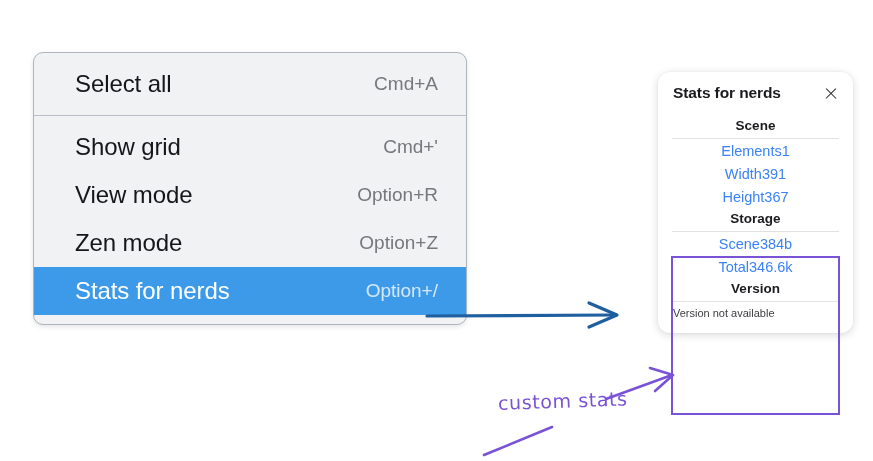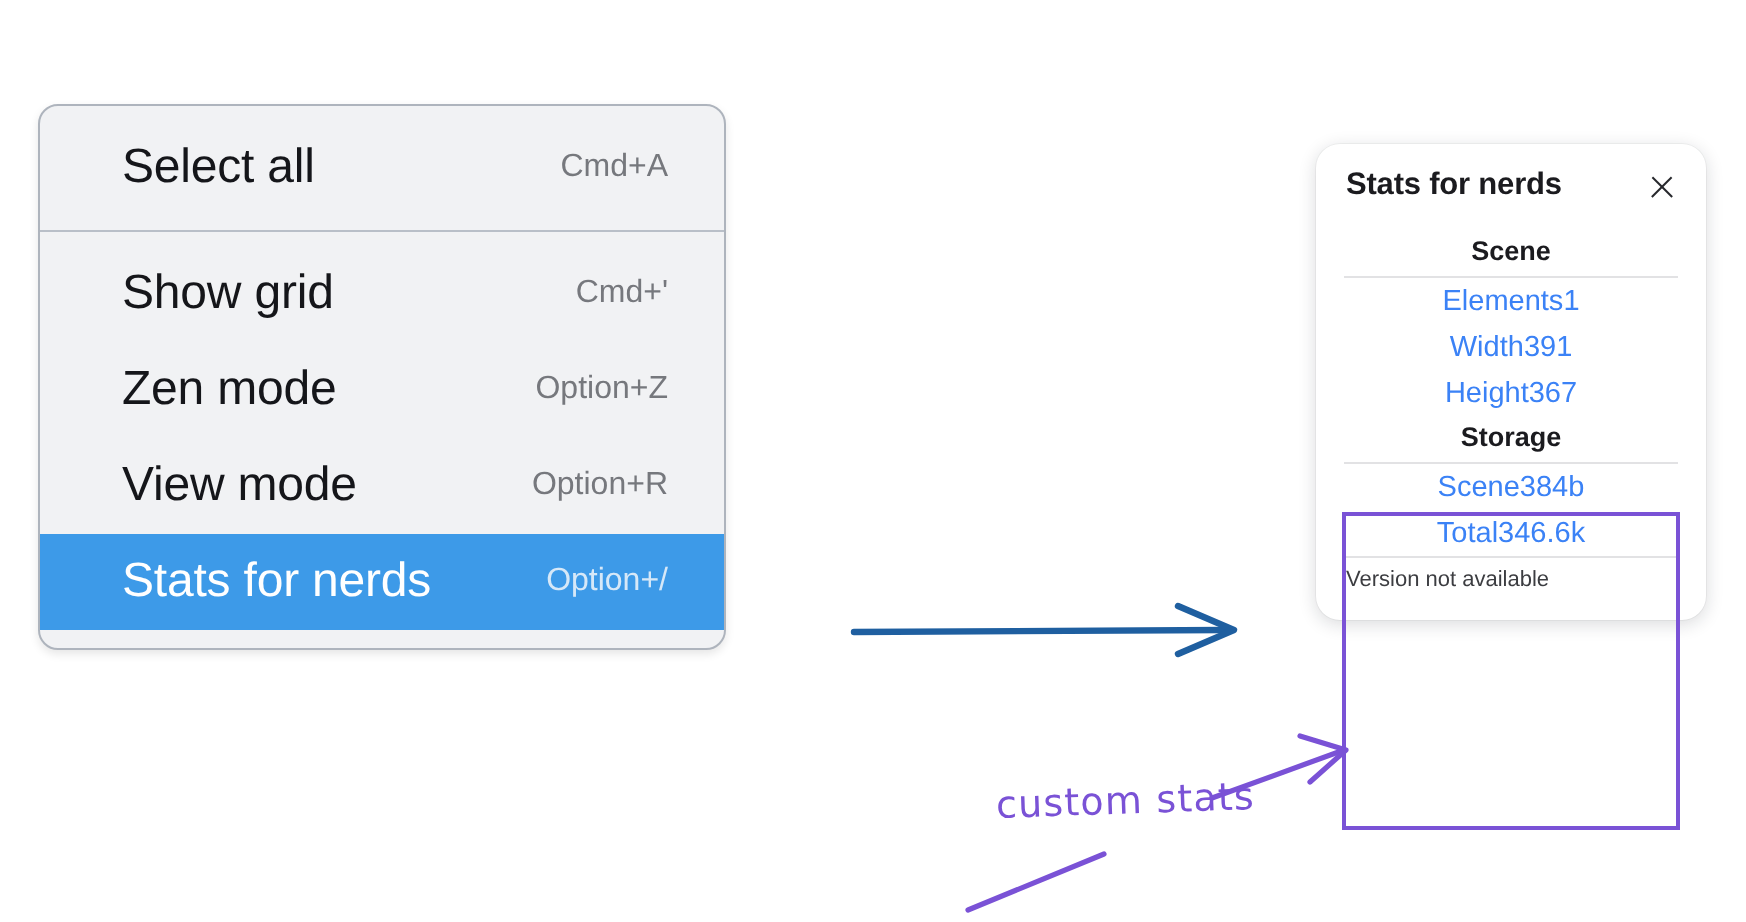--- a/index.html
+++ b/index.html
@@ -15,23 +15,23 @@
     position: relative;
   }
   .stage {
     position: absolute;
     inset: 0;
   }
 
   
   .context-menu {
     position: absolute;
-    left: 19px;
+    left: 33px;
     top: 52px;
-    width: 344px;
+    width: 434px;
     background: #f1f2f4;
     border: 1px solid #aeb4bd;
     border-radius: 10px;
     box-shadow: 0 2px 5px rgba(0,0,0,0.10);
     overflow: hidden;
     padding-top: 7px;
     padding-bottom: 9px;
     box-sizing: border-box;
   }
   .menu-group { display: block; }
@@ -49,21 +49,21 @@
     box-sizing: border-box;
     cursor: default;
   }
   .menu-item .label {
     font-size: 24px;
     color: #15161a;
     letter-spacing: -0.1px;
     white-space: nowrap;
   }
   .menu-item .shortcut {
-    font-size: 16px;
+    font-size: 19px;
     color: #76787d;
     white-space: nowrap;
   }
   .menu-item.selected {
     background: #3d9ae8;
   }
   .menu-item.selected .label { color: #ffffff; }
   .menu-item.selected .shortcut { color: #d6e8f8; margin-left: 20px; }
 
   
@@ -186,26 +186,26 @@
     </div>
 
     <div class="menu-sep"></div>
 
     <div class="menu-group">
       <div class="menu-item">
         <span class="label">Show grid</span>
         <span class="shortcut">Cmd+'</span>
       </div>
       <div class="menu-item">
+        <span class="label">View mode</span>
+        <span class="shortcut">Option+R</span>
+      </div>
+      <div class="menu-item">
         <span class="label">Zen mode</span>
         <span class="shortcut">Option+Z</span>
-      </div>
-      <div class="menu-item">
-        <span class="label">View mode</span>
-        <span class="shortcut">Option+R</span>
       </div>
       <div class="menu-item selected">
         <span class="label">Stats for nerds</span>
         <span class="shortcut">Option+/</span>
       </div>
     </div>
 
   </div>
 
   <div class="stats-panel">
@@ -234,20 +234,21 @@
     <div class="hr"></div>
     <div class="stat-row">
       <span class="k">Scene</span>
       <span class="v">384b</span>
     </div>
     <div class="stat-row">
       <span class="k">Total</span>
       <span class="v">346.6k</span>
     </div>
 
+    <div class="section-title">Version</div>
     <div class="hr"></div>
     <div class="stat-note">Version not available</div>
 
   </div>
 
   <div class="highlight-box"></div>
 
   <svg class="annot-svg" viewBox="0 0 873 461">
 
     <g>

